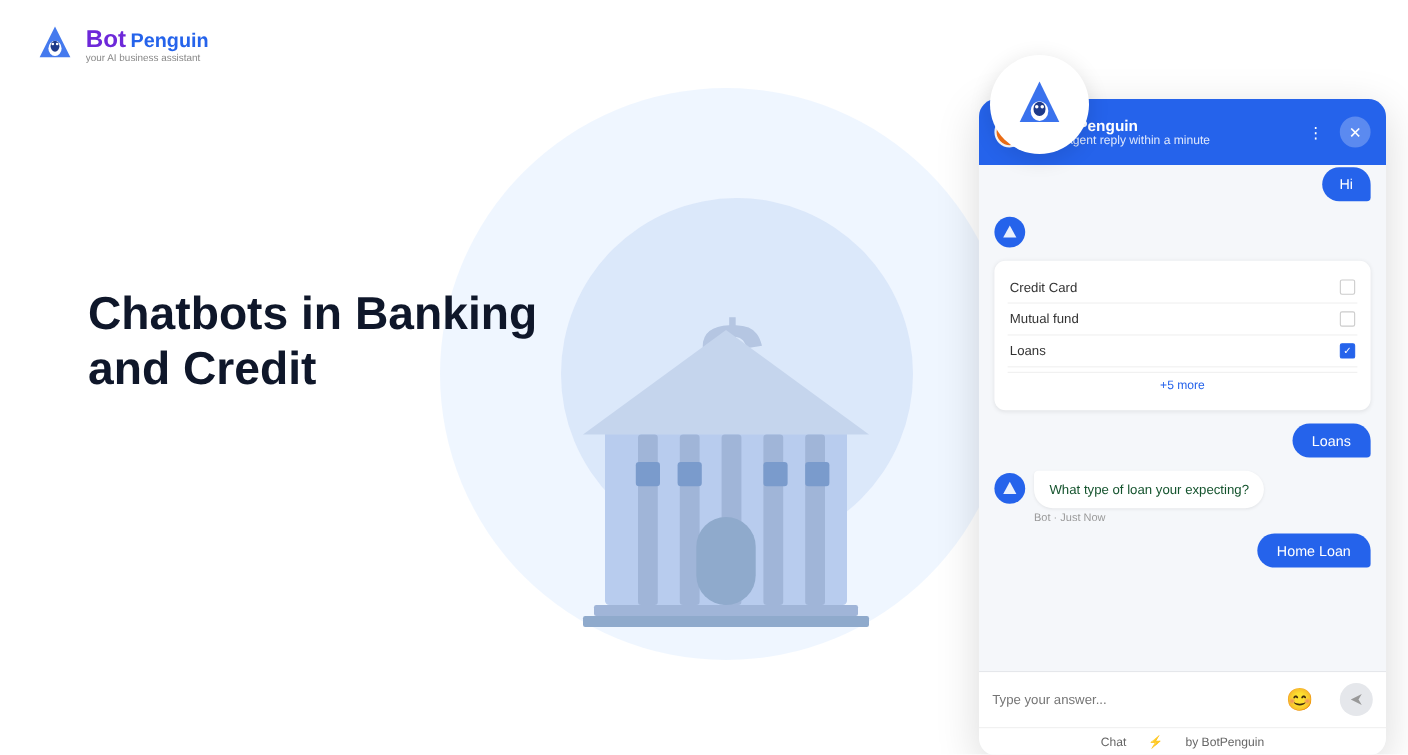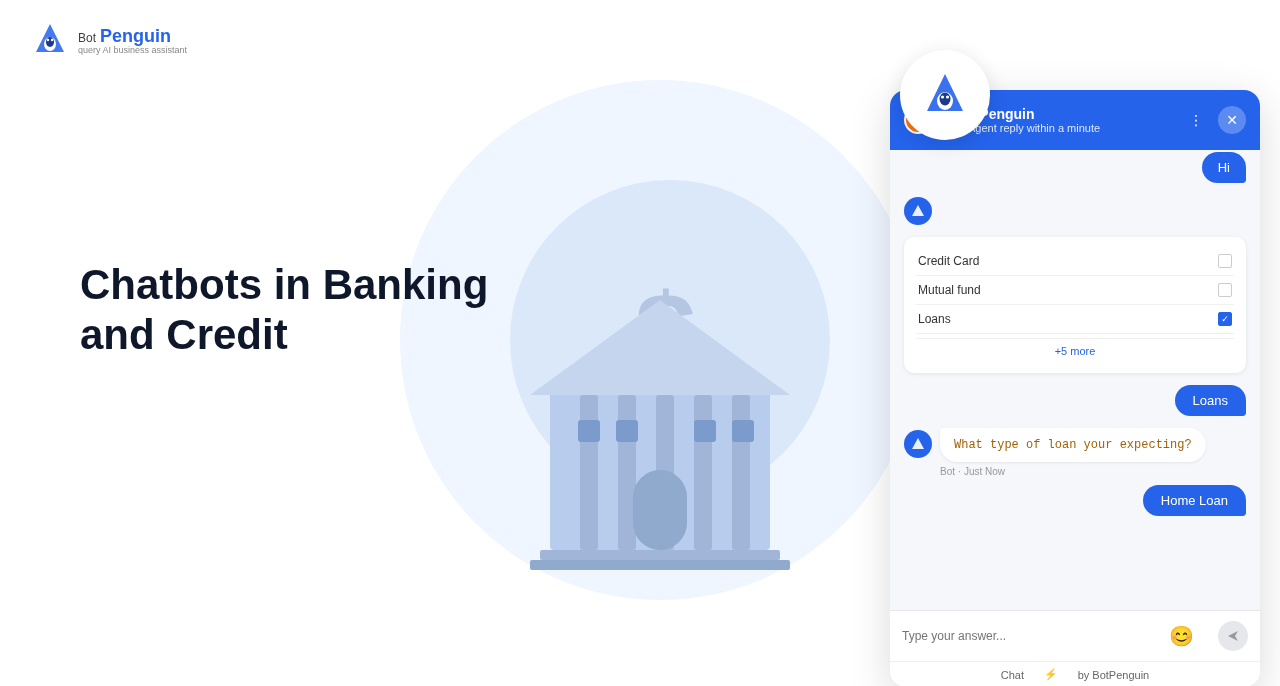--- a/index.html
+++ b/index.html
@@ -28,23 +28,23 @@
     .logo-text-area {
       display: flex;
       flex-direction: column;
     }
     .logo-text-top {
       display: flex;
       gap: 4px;
       align-items: baseline;
     }
     .logo-bot {
-      font-size: 12px;
-      font-weight: 400;
-      color: #404040;
+      font-size: 22px;
+      font-weight: 700;
+      color: #6d28d9;
     }
     .logo-penguin {
       font-size: 18px;
       font-weight: 700;
       color: #2563eb;
     }
     .logo-subtitle {
       font-size: 9px;
       color: #888;
       margin-top: -2px;
@@ -309,26 +309,25 @@
 
     
     .loan-question {
       display: flex;
       gap: 8px;
       margin-bottom: 8px;
       align-items: flex-start;
     }
     .loan-question .bubble {
       background: white;
-      color: #a16207;
+      color: #14532d;
       padding: 10px 14px;
       border-radius: 4px 18px 18px 18px;
       font-size: 12px;
       box-shadow: 0 1px 3px rgba(0,0,0,0.08);
-      font-family: Liberation Mono, monospace;
     }
     .bot-timestamp {
       font-size: 10px;
       color: #999;
       margin-top: 4px;
     }
 
     
     .home-loan-bubble {
       display: flex;
@@ -402,21 +401,21 @@
     <ellipse cx="20" cy="24" rx="6" ry="7" fill="white"></ellipse>
     <ellipse cx="20" cy="22" rx="4" ry="5" fill="#1e3a8a"></ellipse>
     <circle cx="18" cy="20" r="1.2" fill="white"></circle>
     <circle cx="22" cy="20" r="1.2" fill="white"></circle>
   </svg>
   <div class="logo-text-area">
     <div class="logo-text-top">
       <span class="logo-bot">Bot</span>
       <span class="logo-penguin">Penguin</span>
     </div>
-    <span class="logo-subtitle">query AI business assistant</span>
+    <span class="logo-subtitle">your AI business assistant</span>
   </div>
 </div>
 
 <div class="bg-blob"></div>
 
 <div class="bank-illustration">
   <svg viewBox="0 0 380 460" xmlns="http://www.w3.org/2000/svg">
 
     <circle cx="200" cy="200" r="160" fill="#c7d9f5" opacity="0.5"></circle>
 

